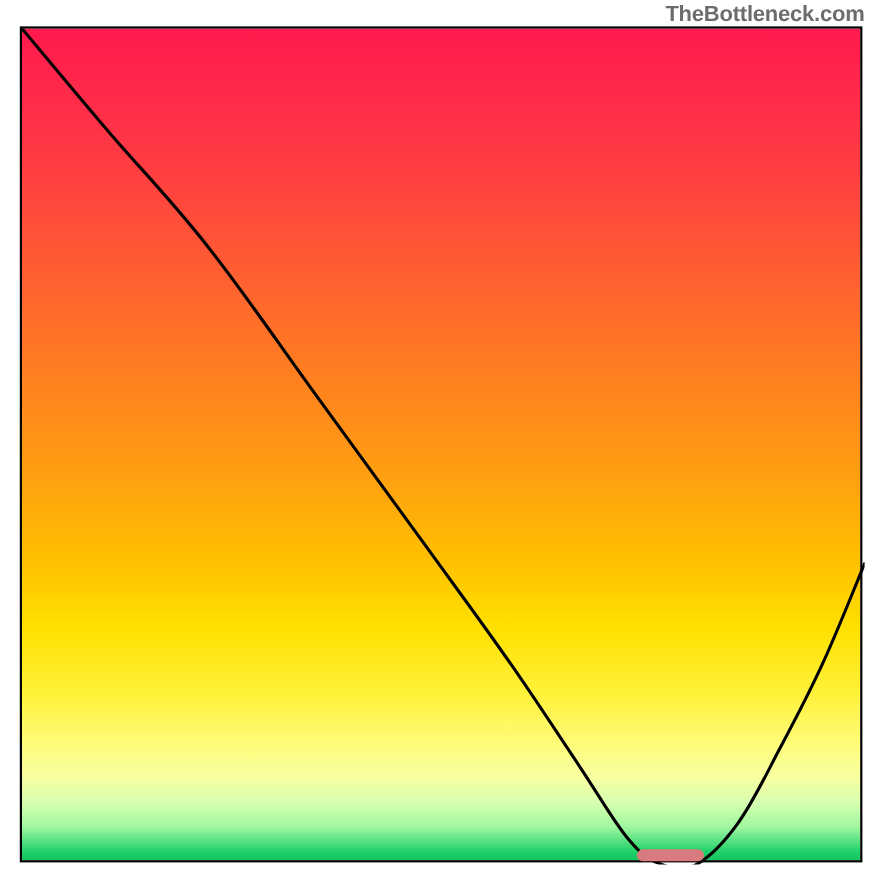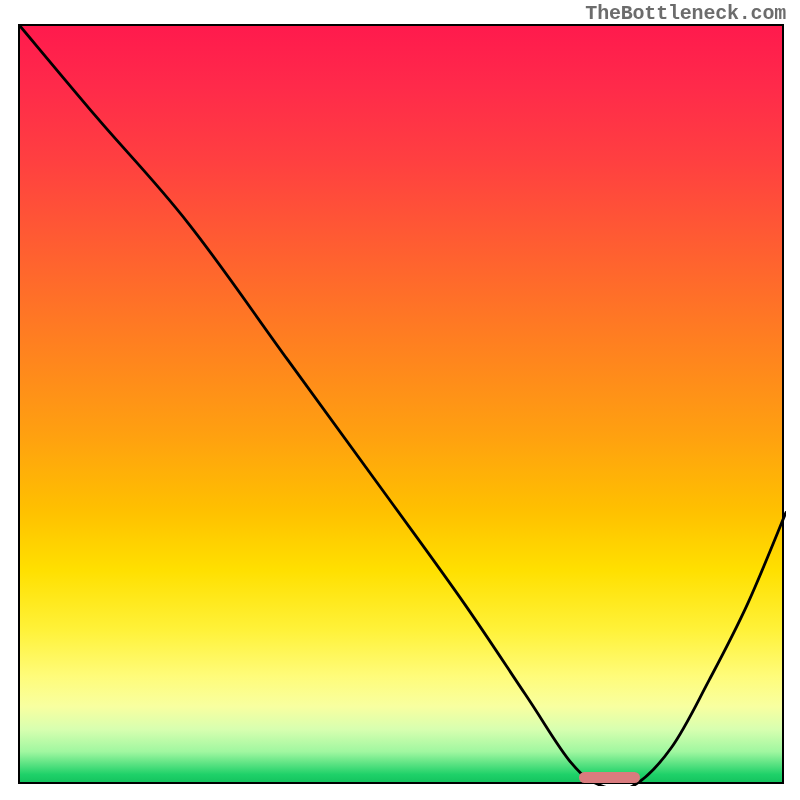--- a/index.html
+++ b/index.html
@@ -43,21 +43,20 @@
     box-sizing: border-box;
   }
   .watermark {
     position: absolute;
     top: 2px;
     right: 14px;
     color: #6c6c6c;
     font-size: 20px;
     font-weight: 600;
     letter-spacing: -0.2px;
-    font-family: Liberation Mono, monospace;
   }
   svg.curve {
     position: absolute;
     left: 0; top: 0;
     width: 766px;
     height: 760px;
   }
   .marker {
     position: absolute;
     height: 11px;

